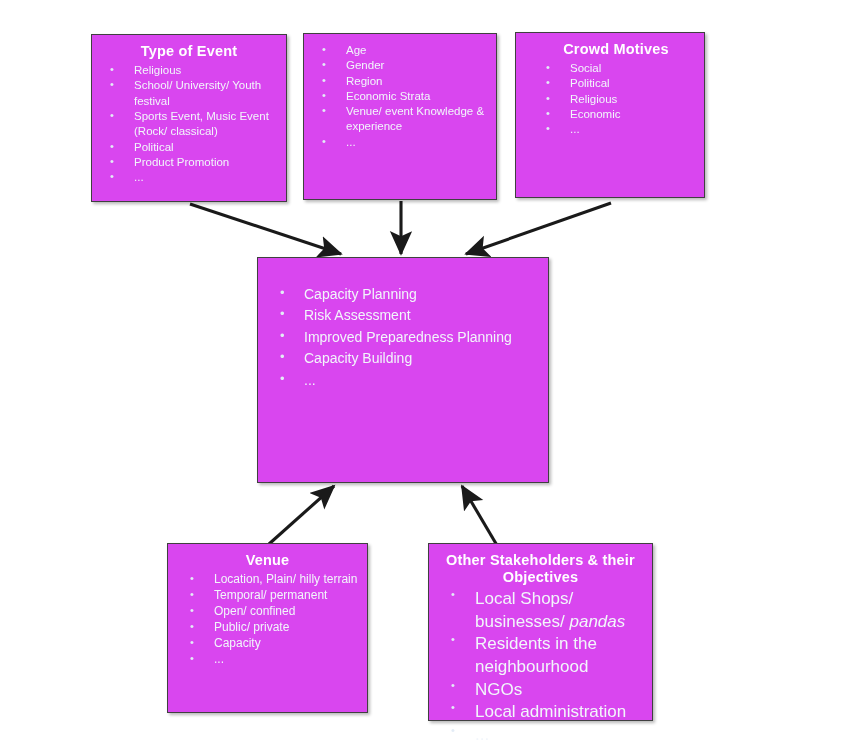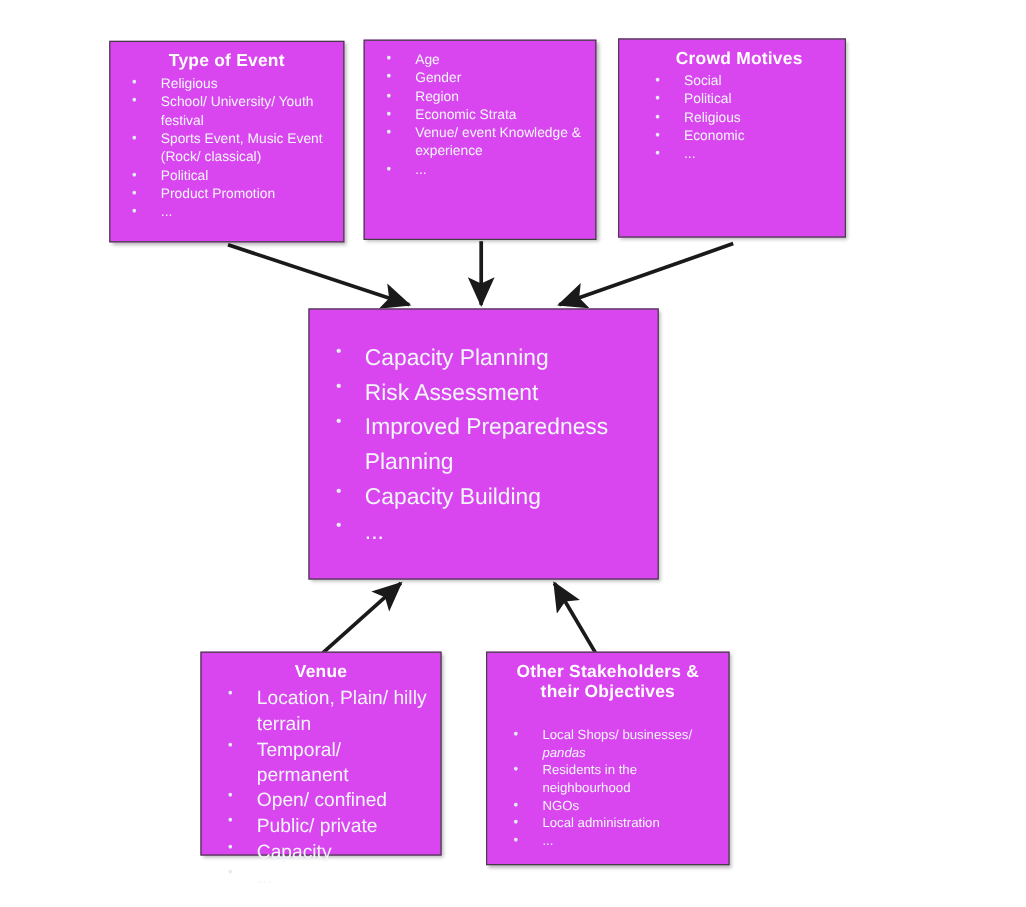--- a/index.html
+++ b/index.html
@@ -52,41 +52,41 @@
     color: #e3ecf6;
     font-size: 11px;
   }
 
   
   #box-type-of-event   { left: 91px;  top: 34px;  width: 196px; height: 168px; }
   #box-crowd-expected  { left: 303px; top: 33px;  width: 194px; height: 167px; }
   #box-crowd-motives   { left: 515px; top: 32px;  width: 190px; height: 166px; padding-left: 20px; }
   #box-crowd-management{ left: 257px; top: 257px; width: 292px; height: 226px; }
   #box-venue           { left: 167px; top: 543px; width: 201px; height: 170px; }
-  #box-stakeholders    { left: 405px; top: 543px; width: 203px; height: 178px; }
+  #box-stakeholders    { left: 428px; top: 543px; width: 225px; height: 178px; }
 
   #box-type-of-event .box-title,
   #box-crowd-expected .box-title,
   #box-crowd-motives .box-title { font-size: 14.5px; margin-top: 2px; }
   #box-type-of-event .bullets,
   #box-crowd-expected .bullets,
   #box-crowd-motives .bullets { font-size: 11.5px; }
 
   #box-crowd-management .box-title { font-size: 17px; margin-top: 22px; }
-  #box-crowd-management .bullets { font-size: 19px; margin-top: 20px; }
+  #box-crowd-management .bullets { font-size: 14px; margin-top: 20px; }
   #box-crowd-management .bullets li { padding-left: 38px; line-height: 1.53; }
   #box-crowd-management .bullets li::before { left: 14px; font-size: 13px; }
 
   #box-venue .box-title { font-size: 14.5px; margin-top: 2px; }
-  #box-venue .bullets { font-size: 16px; }
+  #box-venue .bullets { font-size: 12px; }
   #box-venue .bullets li { padding-left: 38px; }
   #box-venue .bullets li::before { left: 14px; }
 
   #box-stakeholders .box-title { font-size: 14.5px; margin-top: 2px; }
-  #box-stakeholders .bullets { font-size: 11px; margin-top: 20px; }
+  #box-stakeholders .bullets { font-size: 17px; margin-top: 2px; }
   #box-stakeholders .bullets li { padding-left: 38px; }
   #box-stakeholders .bullets li::before { left: 14px; }
 
   #arrow-layer {
     position: absolute;
     left: 0; top: 0;
     width: 855px;
     height: 756px;
     pointer-events: none;
   }

